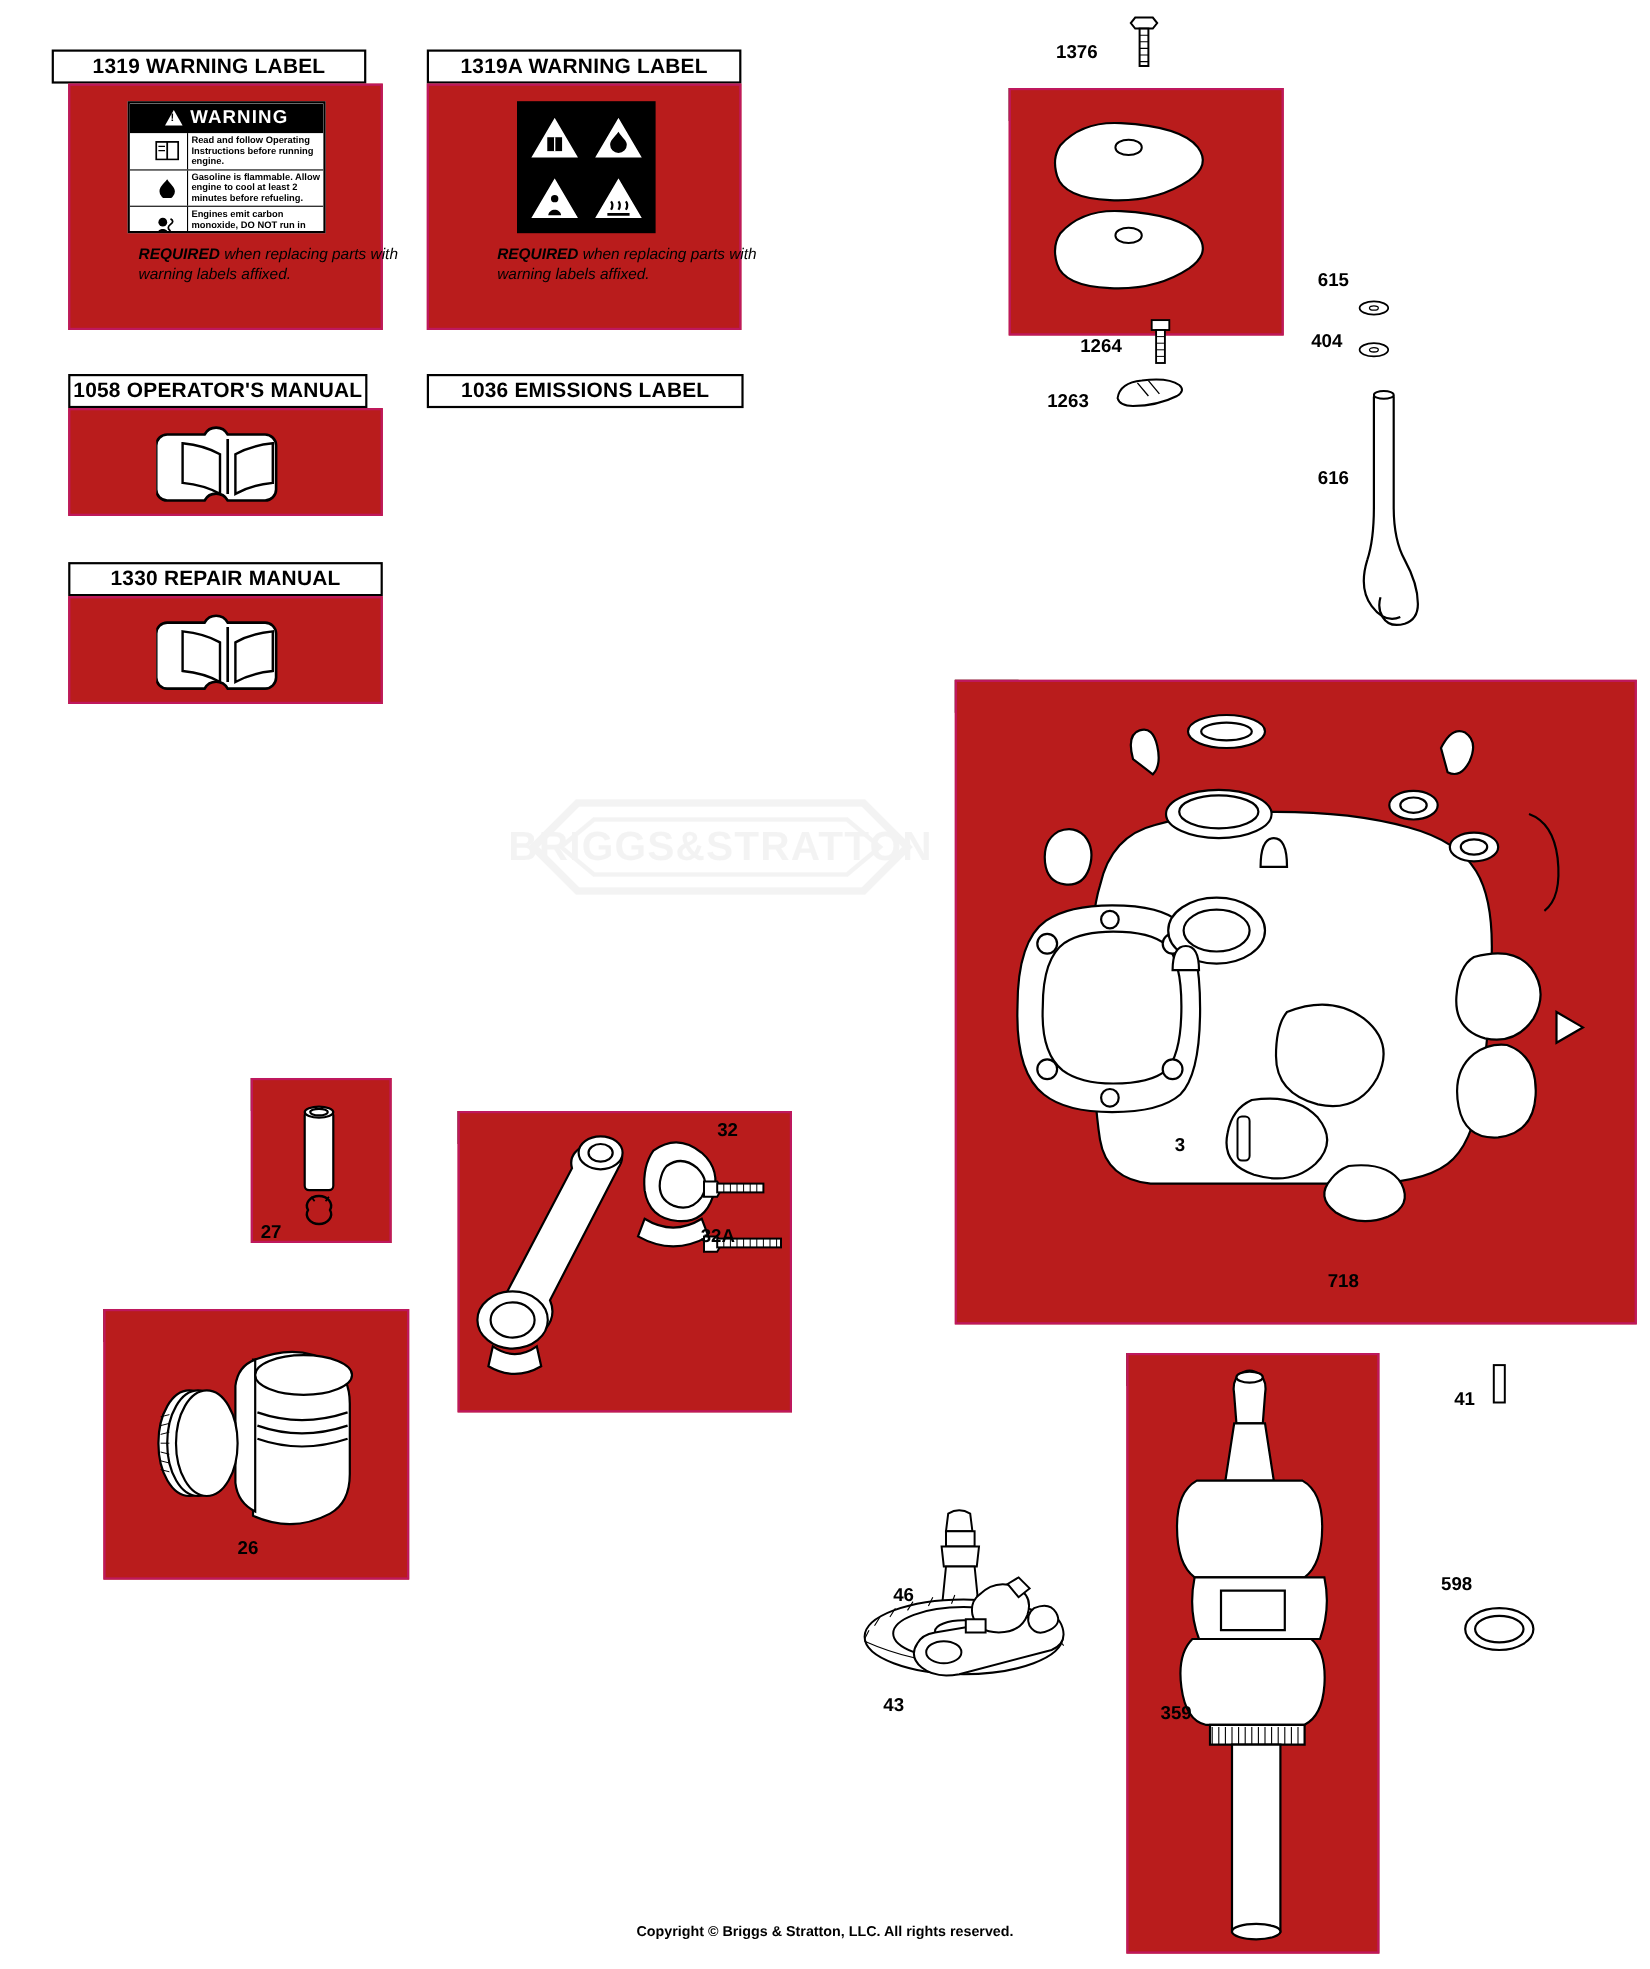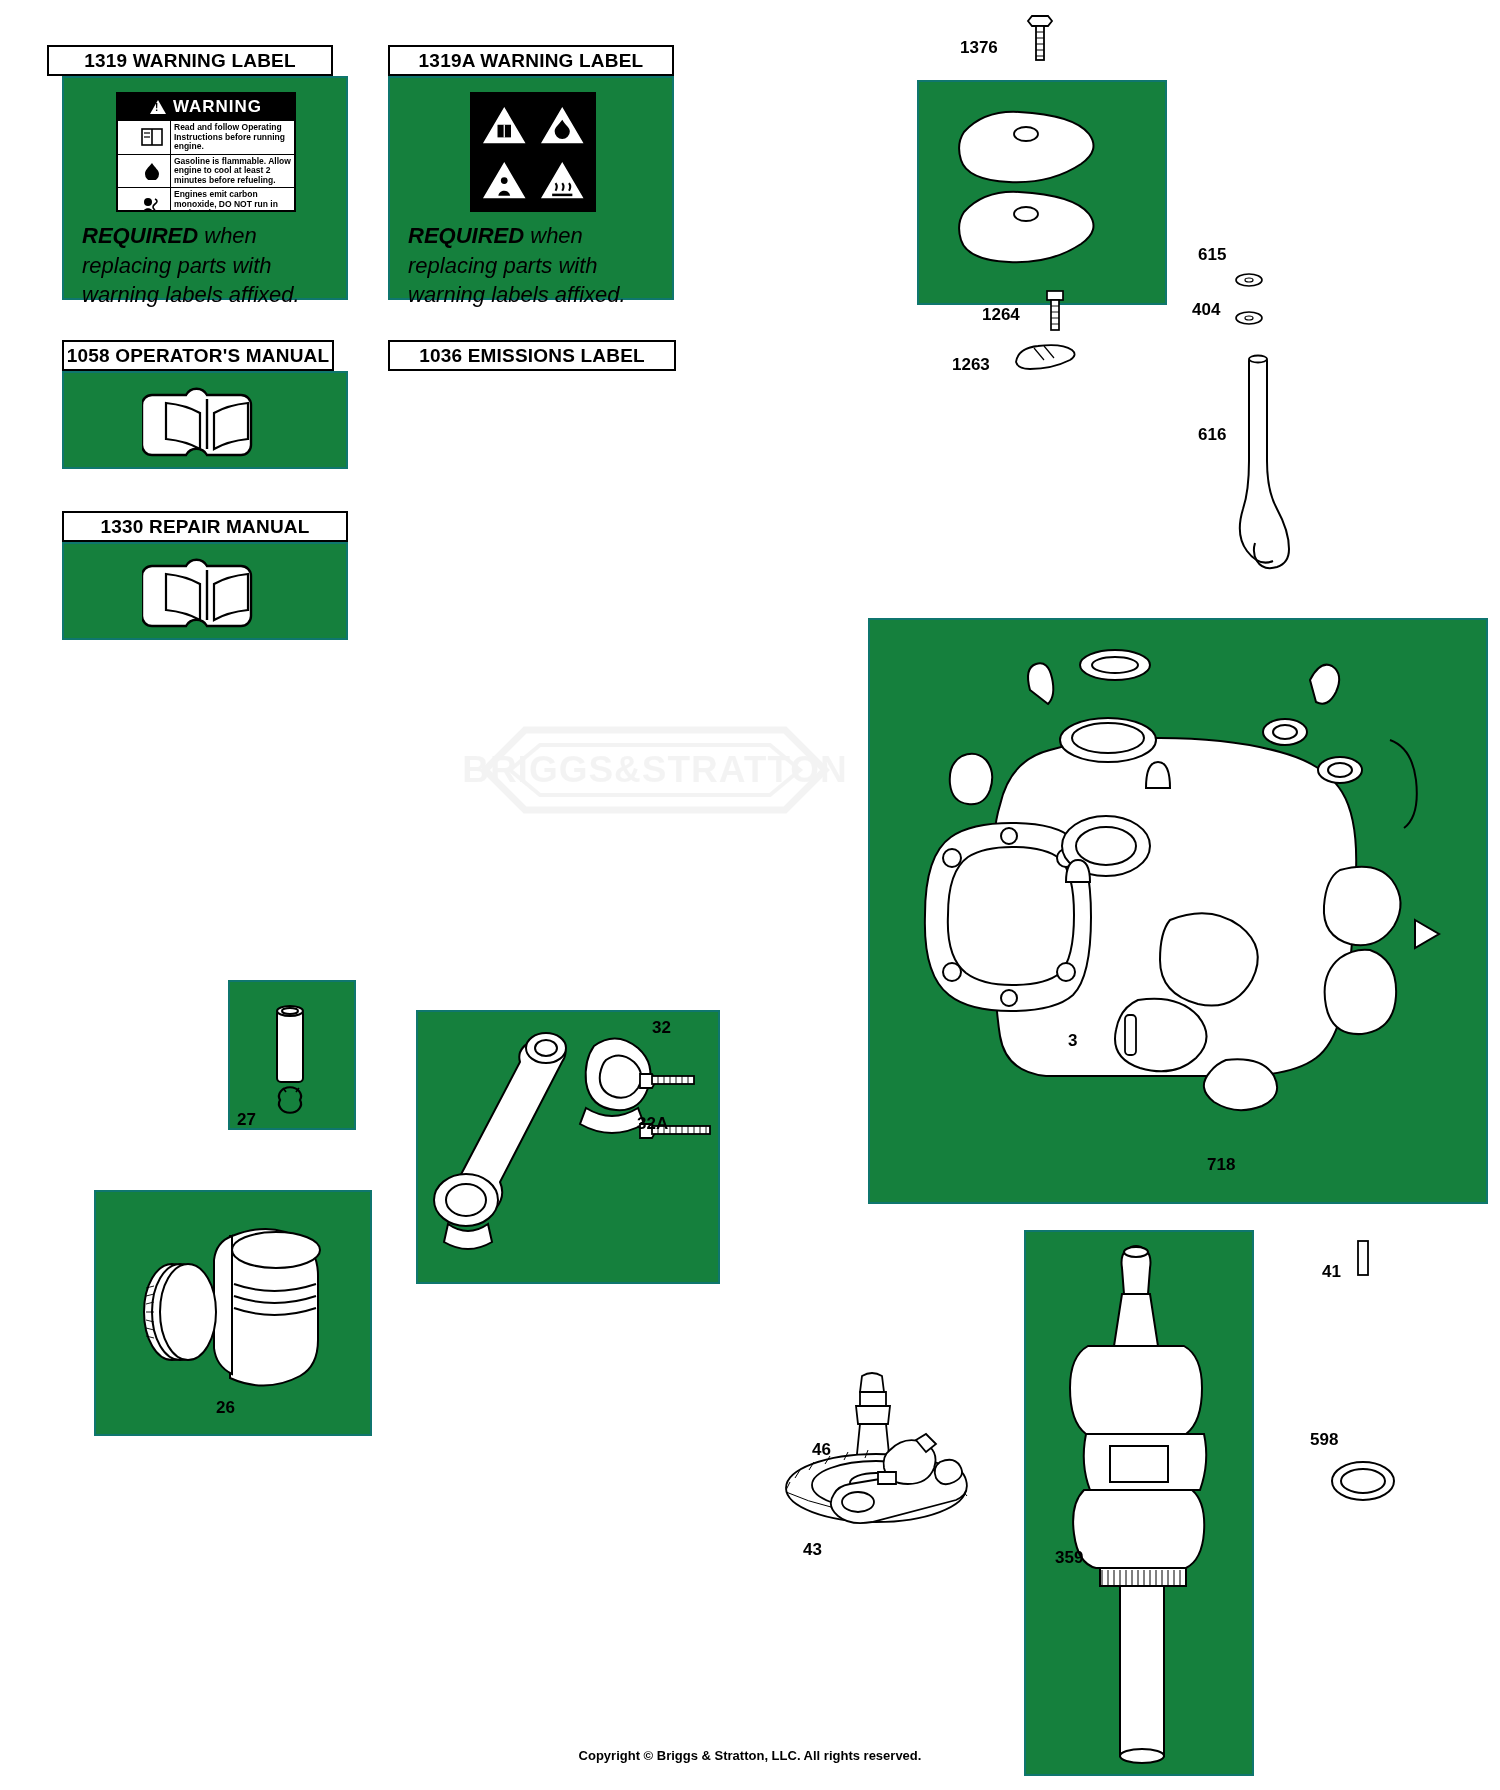--- a/index.html
+++ b/index.html
@@ -5,21 +5,21 @@
   html,body{margin:0;padding:0;}
   body{
     width:1500px;height:1790px;background:#ffffff;
     font-family:"Liberation Sans", sans-serif;
     color:#000;position:relative;overflow:hidden;
   }
   .stage{position:absolute;left:0;top:0;width:1500px;height:1790px;}
   .abs{position:absolute;}
 
   
-  .panel{position:absolute;border:2px solid #0f766e;background:#15803d;box-sizing:border-box;}
+  .panel{position:absolute;border:2px solid #be185d;background:#b91c1c;box-sizing:border-box;}
   .panel-title{
     border:2px solid #000;box-sizing:border-box;
     display:flex;align-items:center;justify-content:center;
     font-size:19px;font-weight:bold;letter-spacing:.2px;
     background:#fff;
   }
   .callout{
     position:absolute;border:2px solid #000;background:#fff;box-sizing:border-box;
     display:flex;align-items:center;justify-content:center;
     font-size:17px;font-weight:bold;
@@ -43,21 +43,21 @@
     content:"!";position:absolute;left:-3px;top:3px;font-size:10px;color:#000;font-weight:bold;
     line-height:10px;
   }
   .wrow{display:flex;border-top:1px solid #000;min-height:29px;padding-left:16px;}
   .wicon{
     width:36px;border-right:1px solid #000;display:flex;align-items:center;justify-content:center;
     font-size:15px;
   }
   .wtxt{flex:1;font-size:8.5px;line-height:1.12;padding:2px 3px;font-weight:bold;}
   .reqtext{
-    position:absolute;font-size:22px;line-height:1.35;font-style:italic;
+    position:absolute;font-size:14px;line-height:1.35;font-style:italic;margin-left:44px;
   }
   .reqtext b{font-style:italic;font-weight:bold;}
 
   
   .picto{
     position:absolute;background:#000;display:grid;
     grid-template-columns:1fr 1fr;gap:7px;padding:9px;box-sizing:border-box;
   }
   .ptri{
     position:relative;width:100%;height:100%;

